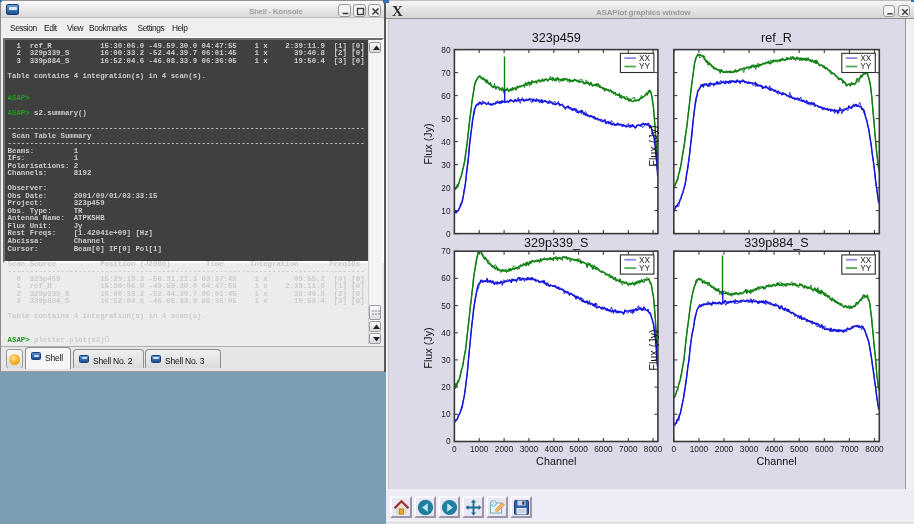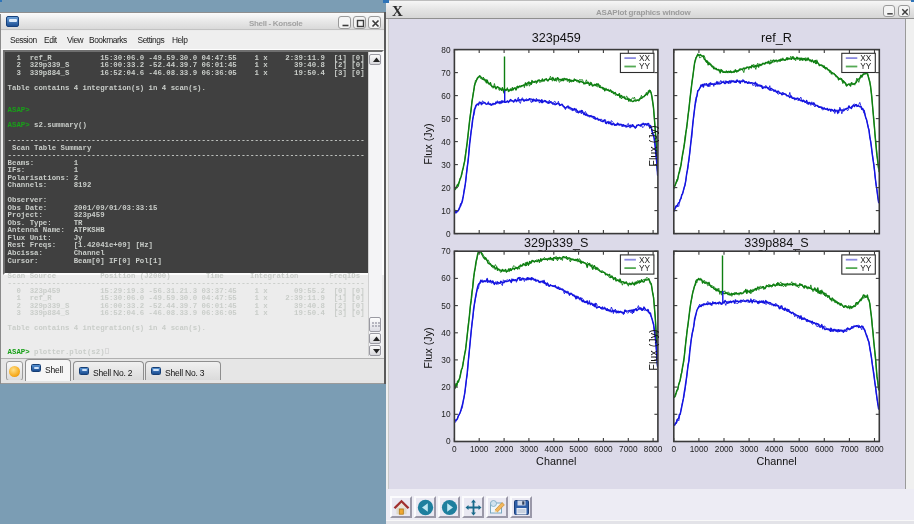--- a/index.html
+++ b/index.html
@@ -2,21 +2,21 @@
 <html><head><meta charset="utf-8"><style>
 * { margin:0; padding:0; box-sizing:border-box; }
 html,body { width:914px; height:524px; overflow:hidden; background:#7b9db4;
   font-family:"Liberation Sans",sans-serif; }
 #kwin,#pwin,#plots { transform:translateZ(0); }
 svg { transform:translateZ(0); }
 .abs { position:absolute; }
 
 
 #kwin { position:absolute; left:0; top:0; width:386px; height:372px;
-  background:#ececec;margin-top:12px; }
+  background:#ececec; }
 #ktit { position:absolute; left:0; top:0; width:100%; height:18px;
   background:linear-gradient(#fbfbfb,#e7e7e7 55%,#d9d9d9);
   border-top:1px solid #8f8f8f; border-bottom:1px solid #c2c2c2; }
 #kico { position:absolute; left:6px; top:3px; width:13px; height:11px;
   background:linear-gradient(#6aa0d8,#1d4f94); border-radius:2px; border:1px solid #16407c; }
 #kico:before { content:""; position:absolute; left:1.5px; top:1.5px; width:8px; height:3.5px;
   background:#ddeafa; border-radius:1px; display:block; }
 
 .wbtn { position:absolute; top:3px; width:13px; height:13px; background:#f4f4f4;
   border:1px solid #9a9a9a; border-radius:3px; }

